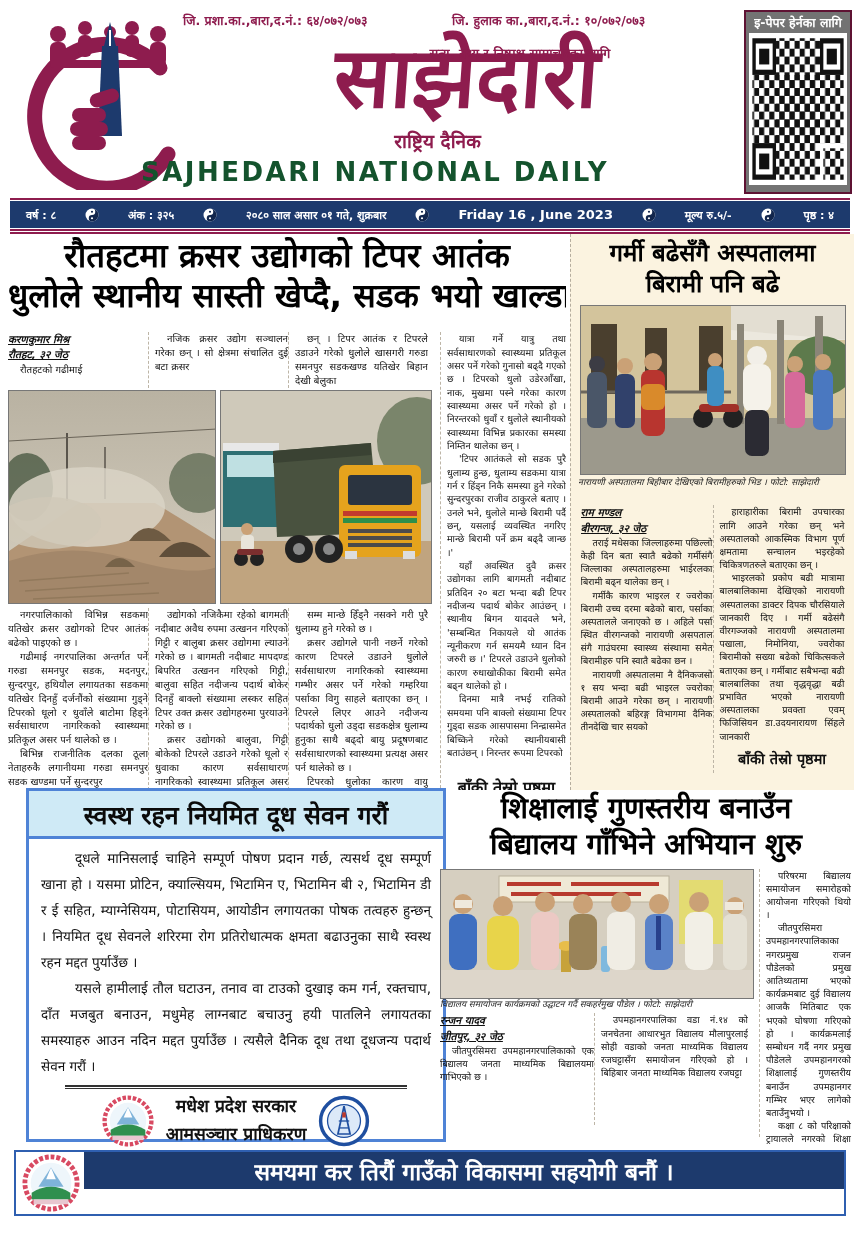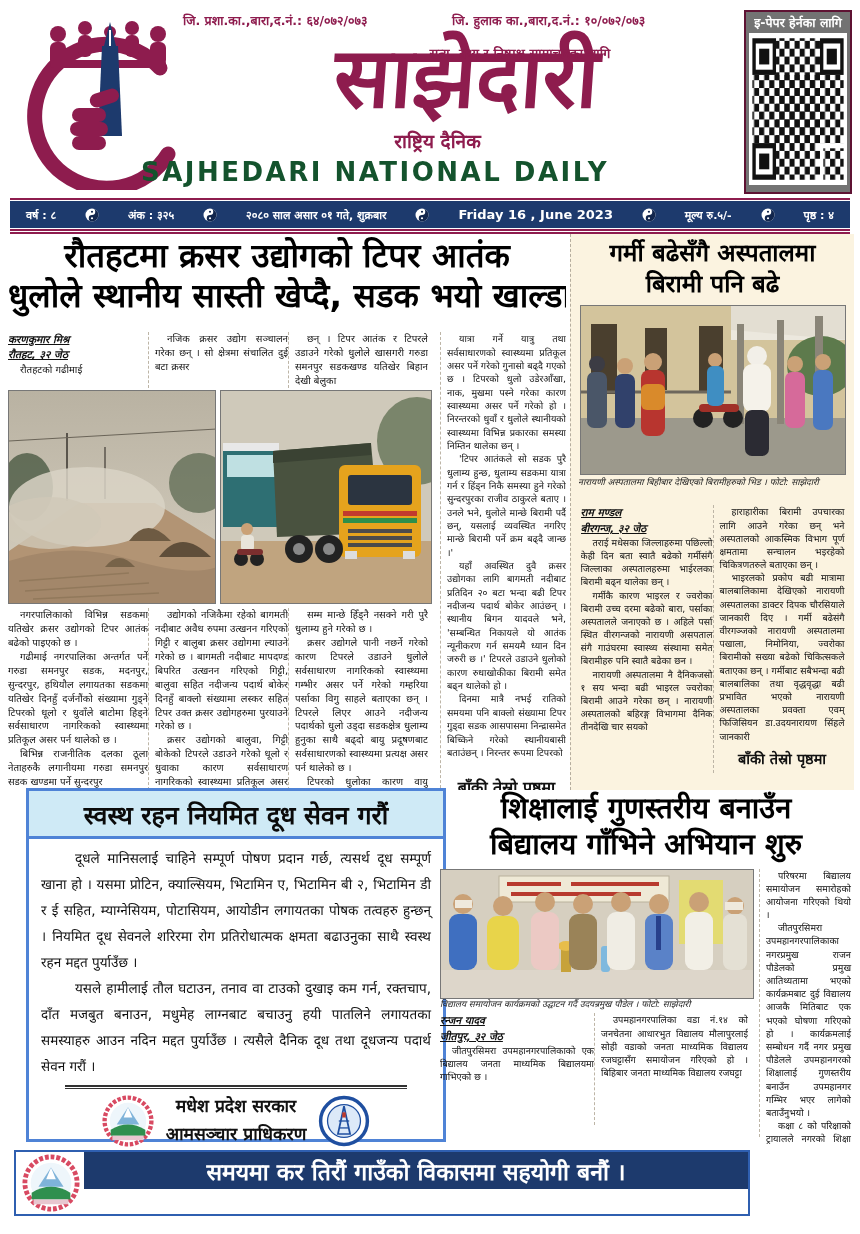--- a/index.html
+++ b/index.html
@@ -107,21 +107,21 @@
   .s-h { font-size: 29px; font-weight: 700; text-align: center; line-height: 1.25; color: #000; white-space: nowrap; }
   .s-body { display: flex; margin-top: 6px; height: 268px; }
   .s-left { width: 314px; }
   .s-photo { width: 314px; height: 130px; }
   .s-bot { display: flex; margin-top: 4px; height: 112px; overflow: hidden; }
   .s-c { width: 154px; overflow: hidden; }
   .s-c p, .s-right p { font-size: 9.3px; }
   .s-right { width: 92px; margin-left: 5px; overflow: visible; display: flex; flex-direction: column; }
 
   
-  .banner { left: 14px; top: 1150px; width: 736px; height: 66px; border: 2px solid #2f5fb0; background: #fff; }
+  .banner { left: 14px; top: 1150px; width: 832px; height: 66px; border: 2px solid #2f5fb0; background: #fff; }
   .banner-emblem { position: absolute; left: 4px; top: 2px; width: 62px; height: 58px; }
   .banner-top {
     margin-left: 68px; height: 37px; background: #1d3a6d; color: #fff;
     display: flex; align-items: center; justify-content: center;
     font-weight: 700; font-size: 23px; white-space: nowrap;
   }
   .banner-bottom {
     margin-left: 68px; height: 25px; color: #8e1c4e;
     display: flex; align-items: center; justify-content: center;
     font-weight: 700; font-size: 18px; white-space: nowrap;
@@ -487,21 +487,21 @@
                 <rect x="204" y="44" width="28" height="56" rx="9" fill="#5a82c8"></rect>
               <rect x="215" y="46" width="5" height="34" fill="#27408b"></rect>
               <circle cx="258" cy="32" r="10" fill="#caa176"></circle>
                 <rect x="244" y="42" width="28" height="58" rx="9" fill="#f2efe6"></rect>
               <circle cx="294" cy="36" r="9" fill="#caa176"></circle>
                 <rect x="284" y="32" width="18" height="8" fill="#efe9dc"></rect>
                 <rect x="282" y="44" width="24" height="56" rx="8" fill="#e4e0d4"></rect>
             </g>
           </svg>
         </div>
-        <div class="caption">विद्यालय समायोजन कार्यक्रमको उद्घाटन गर्दै उदयन्रमुख पौडेल । फोटो: साझेदारी</div>
+        <div class="caption">विद्यालय समायोजन कार्यक्रमको उद्घाटन गर्दै सकहर्रमुख पौडेल । फोटो: साझेदारी</div>
         <div class="s-bot">
           <div class="s-c">
             <div class="byline">रन्जन यादव</div>
             <div class="byline">जीतपुर, ३२ जेठ</div>
             <p>जीतपुरसिमरा उपमहानगरपालिकाको एक बिद्यालय जनता माध्यमिक बिद्यालयमा गाभिएको छ ।</p>
           </div>
           <div class="s-c colrule">
             <p>उपमहानगरपालिका वडा नं.१४ को जनचेतना आधारभुत विद्यालय मौलापुरलाई सोही वडाको जनता माध्यमिक विद्यालय रजघट्टासँग समायोजन गरिएको हो । बिहिबार जनता माध्यमिक विद्यालय रजघट्टा</p>
           </div>
         </div>

